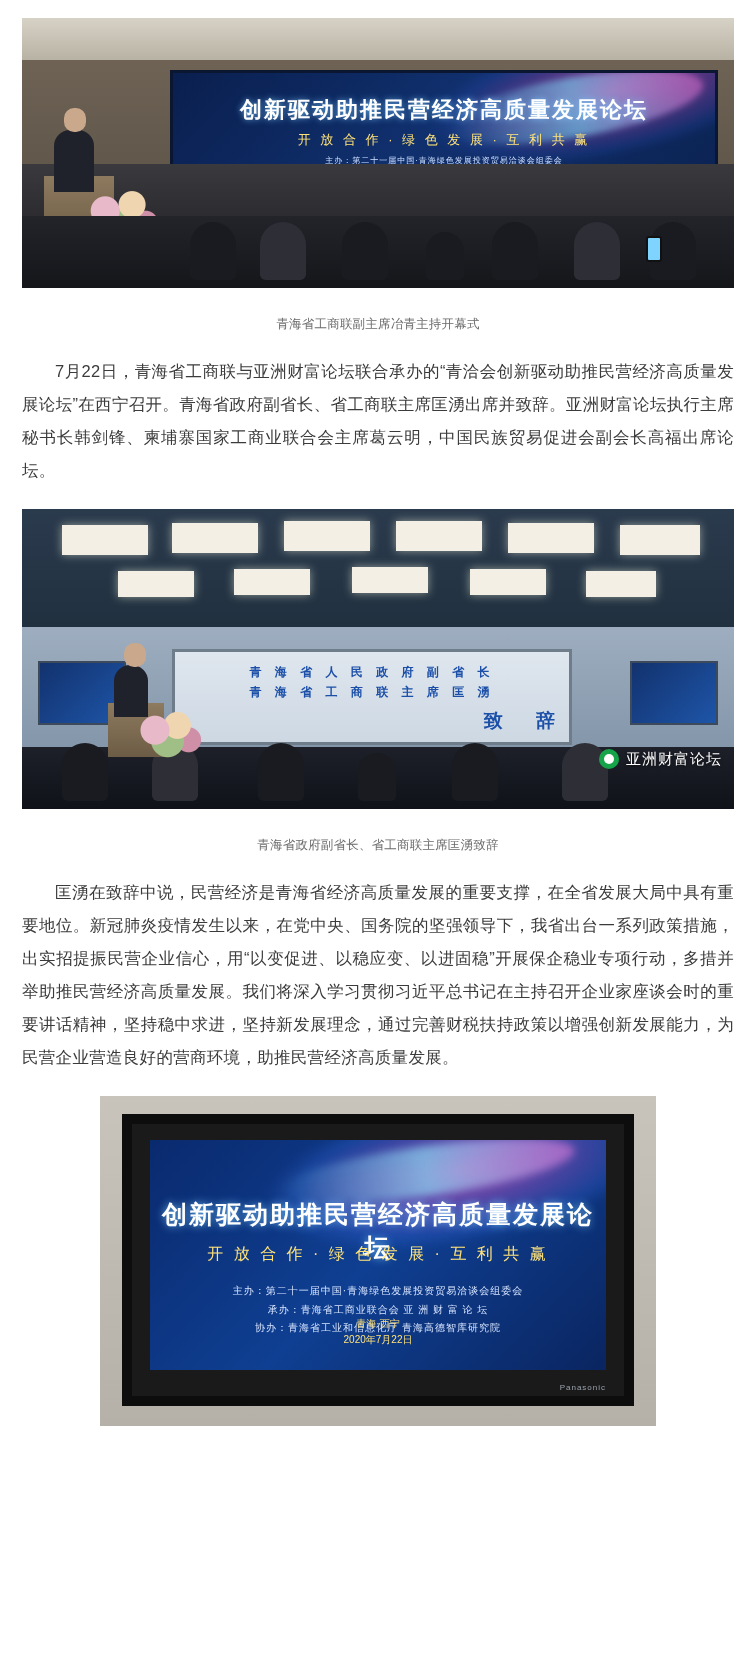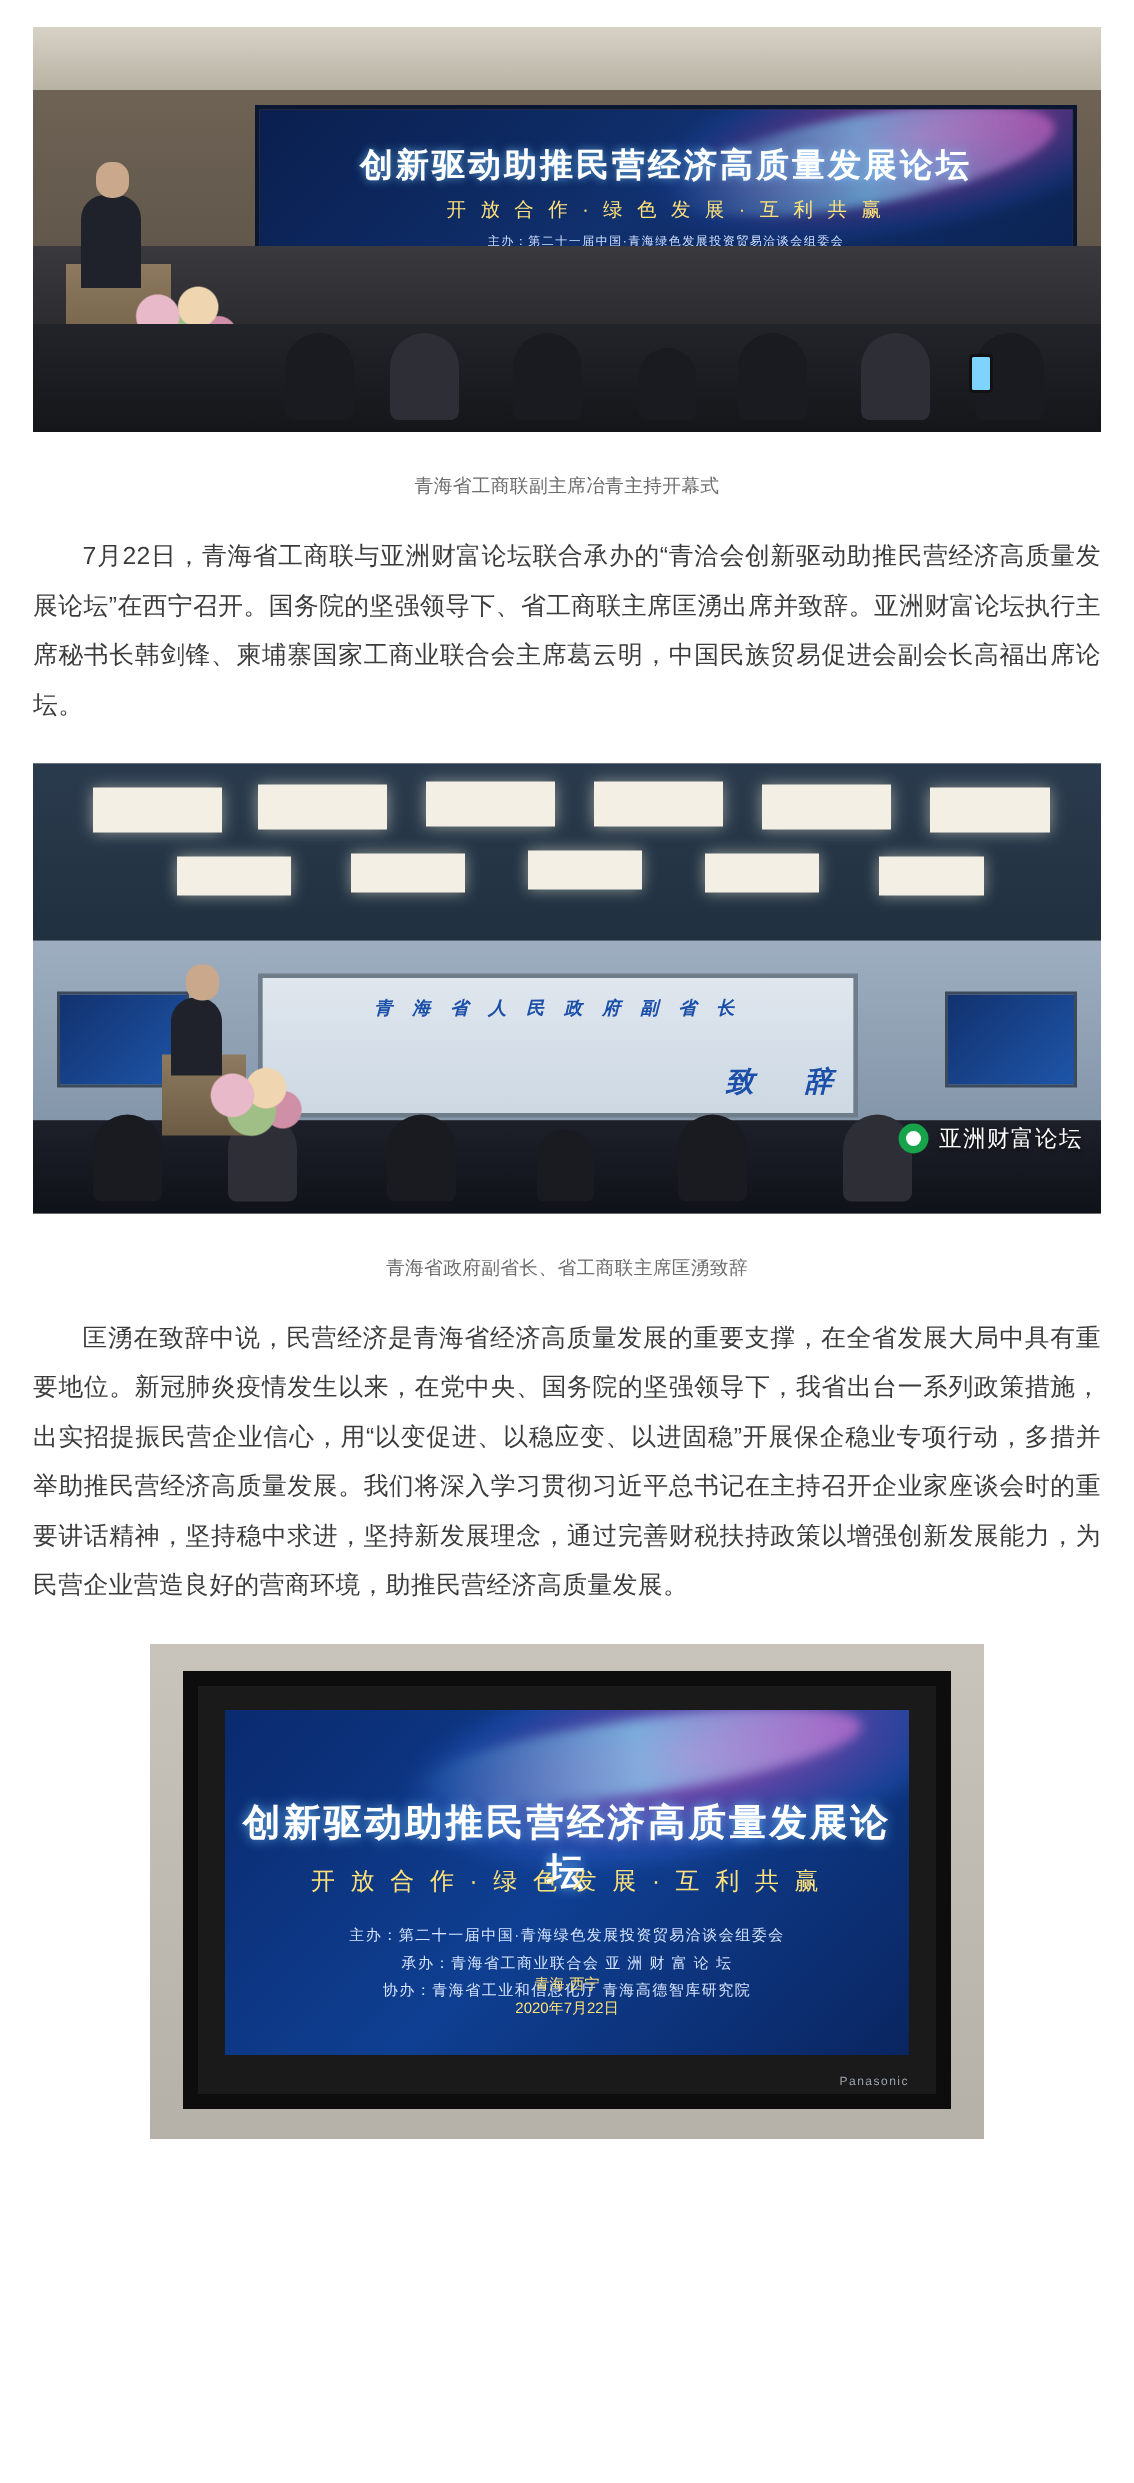--- a/index.html
+++ b/index.html
@@ -149,21 +149,20 @@
     position:absolute; background:#f3efe4; box-shadow:0 0 10px rgba(255,255,230,.5);
   }
   .p2-wall {
     position:absolute; left:0; top:118px; width:100%; height:120px;
     background: linear-gradient(180deg,#9eaec0 0%, #8496aa 100%);
   }
   .p2-bigscreen {
     position:absolute; left:150px; top:140px; width:400px; height:96px;
     background: linear-gradient(180deg,#dfe6ee 0%, #cdd8e3 100%);
     border: 3px solid #6f7c8a;
-    font-style: italic;
   }
   .p2-bs-l1, .p2-bs-l2 {
     position:absolute; left:0; right:0; text-align:center;
     color:#1b4fa8; font-size:12px; font-weight:bold; letter-spacing:5px;
   }
   .p2-bs-l1 { top:12px; }
   .p2-bs-l2 { top:32px; }
   .p2-bs-l3 {
     position:absolute; left:0; right:0; top:56px; text-align:right;
     color:#1b4fa8; font-size:19px; font-weight:bold; letter-spacing:14px;
@@ -279,21 +278,21 @@
         <div class="head sm" style="left:404px;"></div>
         <div class="head" style="left:470px;"></div>
         <div class="head lt" style="left:552px;"></div>
         <div class="head" style="left:628px;"></div>
         <div class="phone"></div>
       </div>
     </div>
     <div class="figure-caption">青海省工商联副主席冶青主持开幕式</div>
   </div>
 
-  <p class="para">7月22日，青海省工商联与亚洲财富论坛联合承办的“青洽会创新驱动助推民营经济高质量发展论坛”在西宁召开。国务院的坚强领导下、省工商联主席匡湧出席并致辞。亚洲财富论坛执行主席秘书长韩剑锋、柬埔寨国家工商业联合会主席葛云明，中国民族贸易促进会副会长高福出席论坛。</p>
+  <p class="para">7月22日，青海省工商联与亚洲财富论坛联合承办的“青洽会创新驱动助推民营经济高质量发展论坛”在西宁召开。青海省政府副省长、省工商联主席匡湧出席并致辞。亚洲财富论坛执行主席秘书长韩剑锋、柬埔寨国家工商业联合会主席葛云明，中国民族贸易促进会副会长高福出席论坛。</p>
 
   <div class="figure">
     <div class="photo2">
       <div class="p2-ceiling">
         <div class="p2-panel" style="left:40px; top:16px; width:86px; height:30px;"></div>
         <div class="p2-panel" style="left:150px; top:14px; width:86px; height:30px;"></div>
         <div class="p2-panel" style="left:262px; top:12px; width:86px; height:30px;"></div>
         <div class="p2-panel" style="left:374px; top:12px; width:86px; height:30px;"></div>
         <div class="p2-panel" style="left:486px; top:14px; width:86px; height:30px;"></div>
         <div class="p2-panel" style="left:598px; top:16px; width:80px; height:30px;"></div>
@@ -303,20 +302,21 @@
         <div class="p2-panel" style="left:448px; top:60px; width:76px; height:26px;"></div>
         <div class="p2-panel" style="left:564px; top:62px; width:70px; height:26px;"></div>
       </div>
       <div class="p2-wall"></div>
 
       <div class="p2-sidescreen left"></div>
       <div class="p2-sidescreen right"></div>
 
       <div class="p2-bigscreen">
         <div class="p2-bs-l1">青 海 省 人 民 政 府 副 省 长</div>
+        <div class="p2-bs-l2">青 海 省 工 商 联 主 席    匡  湧</div>
         <div class="p2-bs-l3">致  辞</div>
       </div>
 
       <div class="p2-floor">
         <div class="head" style="left:40px;"></div>
         <div class="head lt" style="left:130px;"></div>
         <div class="head" style="left:236px;"></div>
         <div class="head sm" style="left:336px;"></div>
         <div class="head" style="left:430px;"></div>
         <div class="head lt" style="left:540px;"></div>

